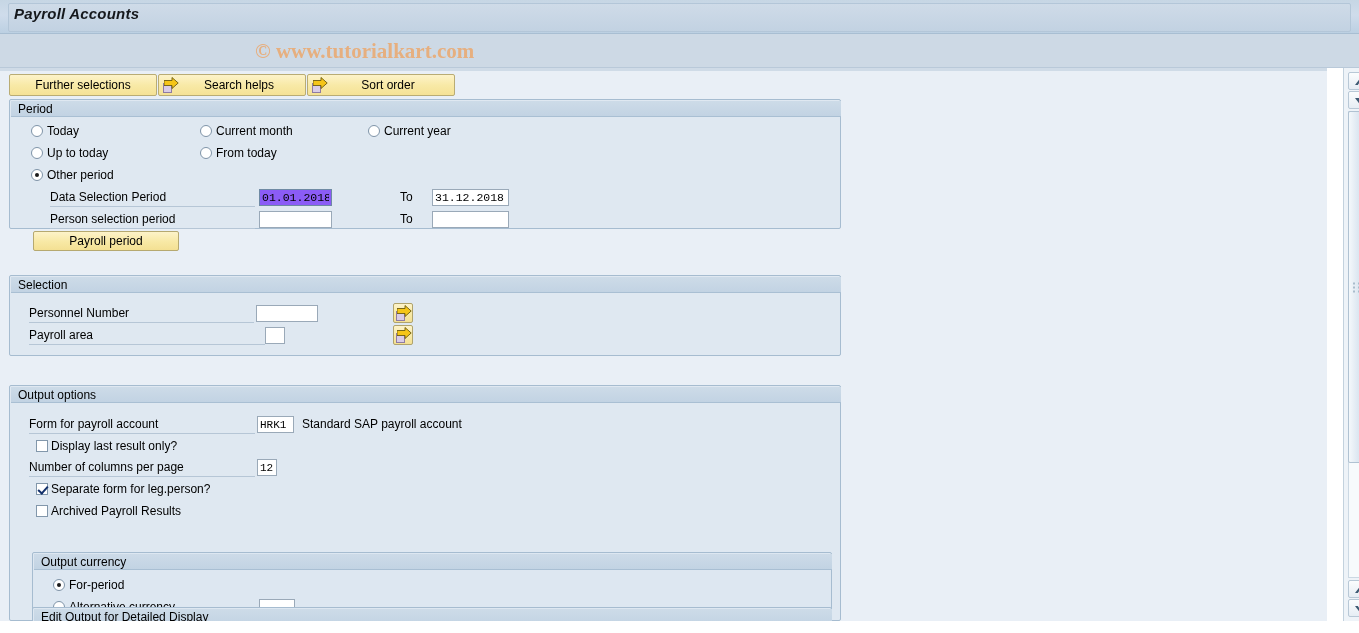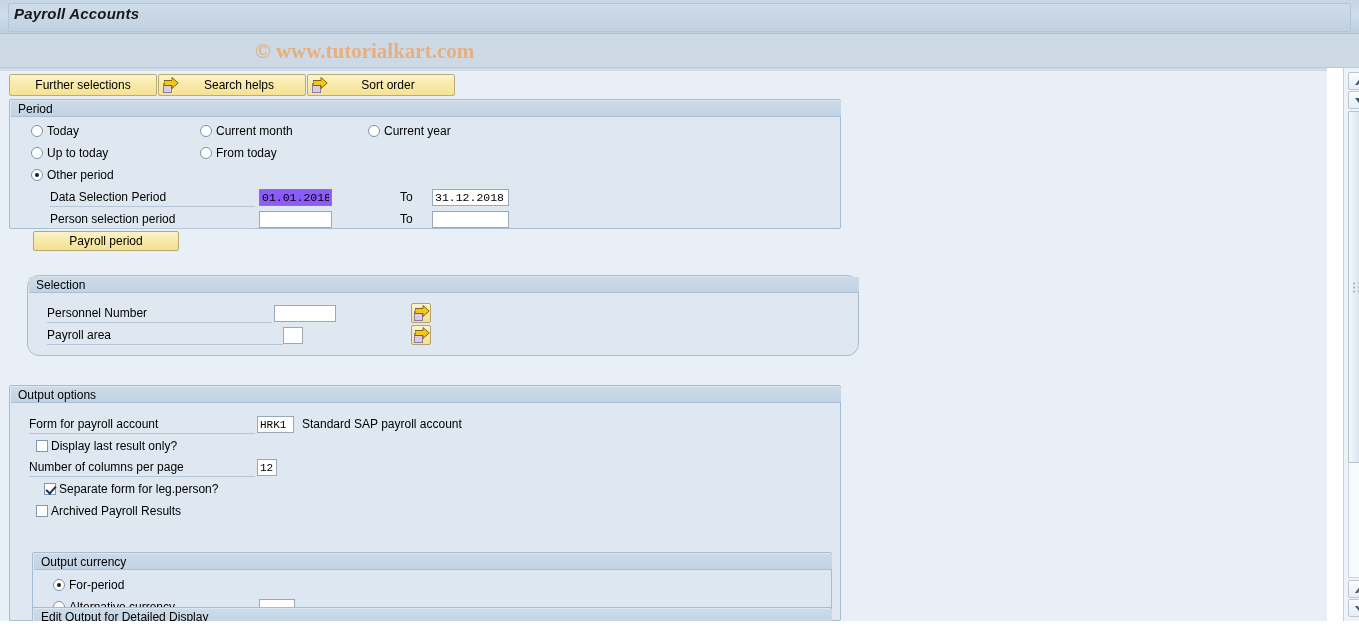--- a/index.html
+++ b/index.html
@@ -408,21 +408,21 @@
         <input class="inp" style="left: 249px; top: 94px; width: 73px; height: 17px;" value="">
         <div class="to-lbl" style="left:390px; top:95px;">To</div>
         <input class="inp" style="left: 422px; top: 94px; width: 77px; height: 17px;" value="">
 
         <div class="plainbtn" style="left:23px; top:114px; width:146px; height:20px;">
           <span>Payroll period</span>
         </div>
       </div>
     </div>
 
-    <div class="group" style="left:27px; top:207px; width:832px; height:81px;border-radius:12px;">
+    <div class="group" style="left:9px; top:207px; width:832px; height:81px;">
       <div class="group-hdr" style="width:830px;">Selection</div>
       <div class="group-body">
 
         <div class="fld-label" style="left:19px; top:13px;">Personnel Number</div>
         <div class="uline" style="left:19px; top:29px; width:225px;"></div>
         <input class="inp" style="left: 246px; top: 12px; width: 62px; height: 17px;" value="">
         <div class="sidebtn" style="left:383px; top:10px;">
           <span class="ico-arrowpage" style="left:1px; top:1px;">
             <span class="pg"></span>
             <svg class="arr" viewBox="0 0 15 12" width="15" height="12">
@@ -456,21 +456,21 @@
 
         <div class="chk-row" style="left:26px; top:36px;">
           <span class="chk"></span>
           <span class="chk-lbl">Display last result only?</span>
         </div>
 
         <div class="fld-label" style="left:19px; top:57px;">Number of columns per page</div>
         <div class="uline" style="left:19px; top:73px; width:226px;"></div>
         <input class="inp mono-sm" style="left: 247px; top: 56px; width: 20px; height: 17px;" value="12">
 
-        <div class="chk-row" style="left:26px; top:79px;margin-left:8px;">
+        <div class="chk-row" style="left:26px; top:79px;">
           <span class="chk on"></span>
           <span class="chk-lbl">Separate form for leg.person?</span>
         </div>
 
         <div class="chk-row" style="left:26px; top:101px;">
           <span class="chk"></span>
           <span class="chk-lbl">Archived Payroll Results</span>
         </div>
 
         <div class="group" style="left:22px; top:121px; width:800px; height:74px; background:#dde7f1;margin-top:28px;">

